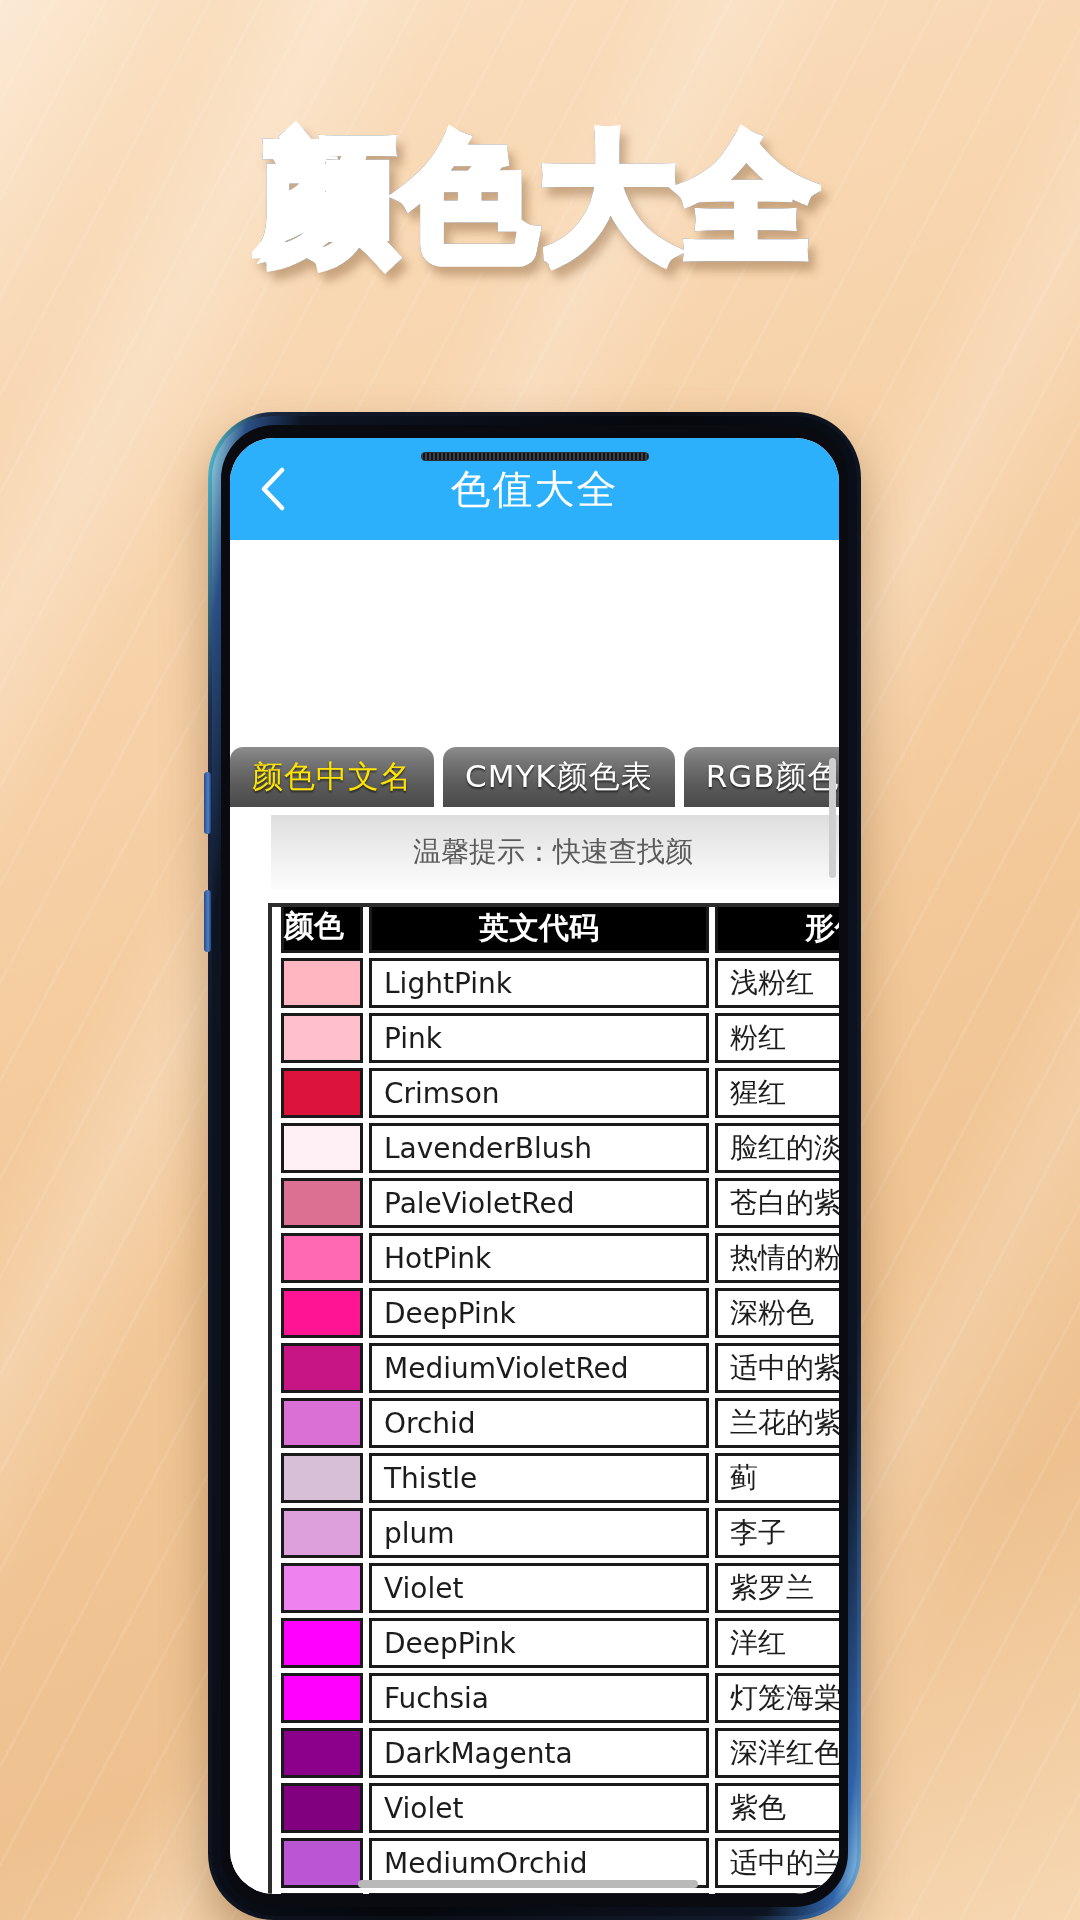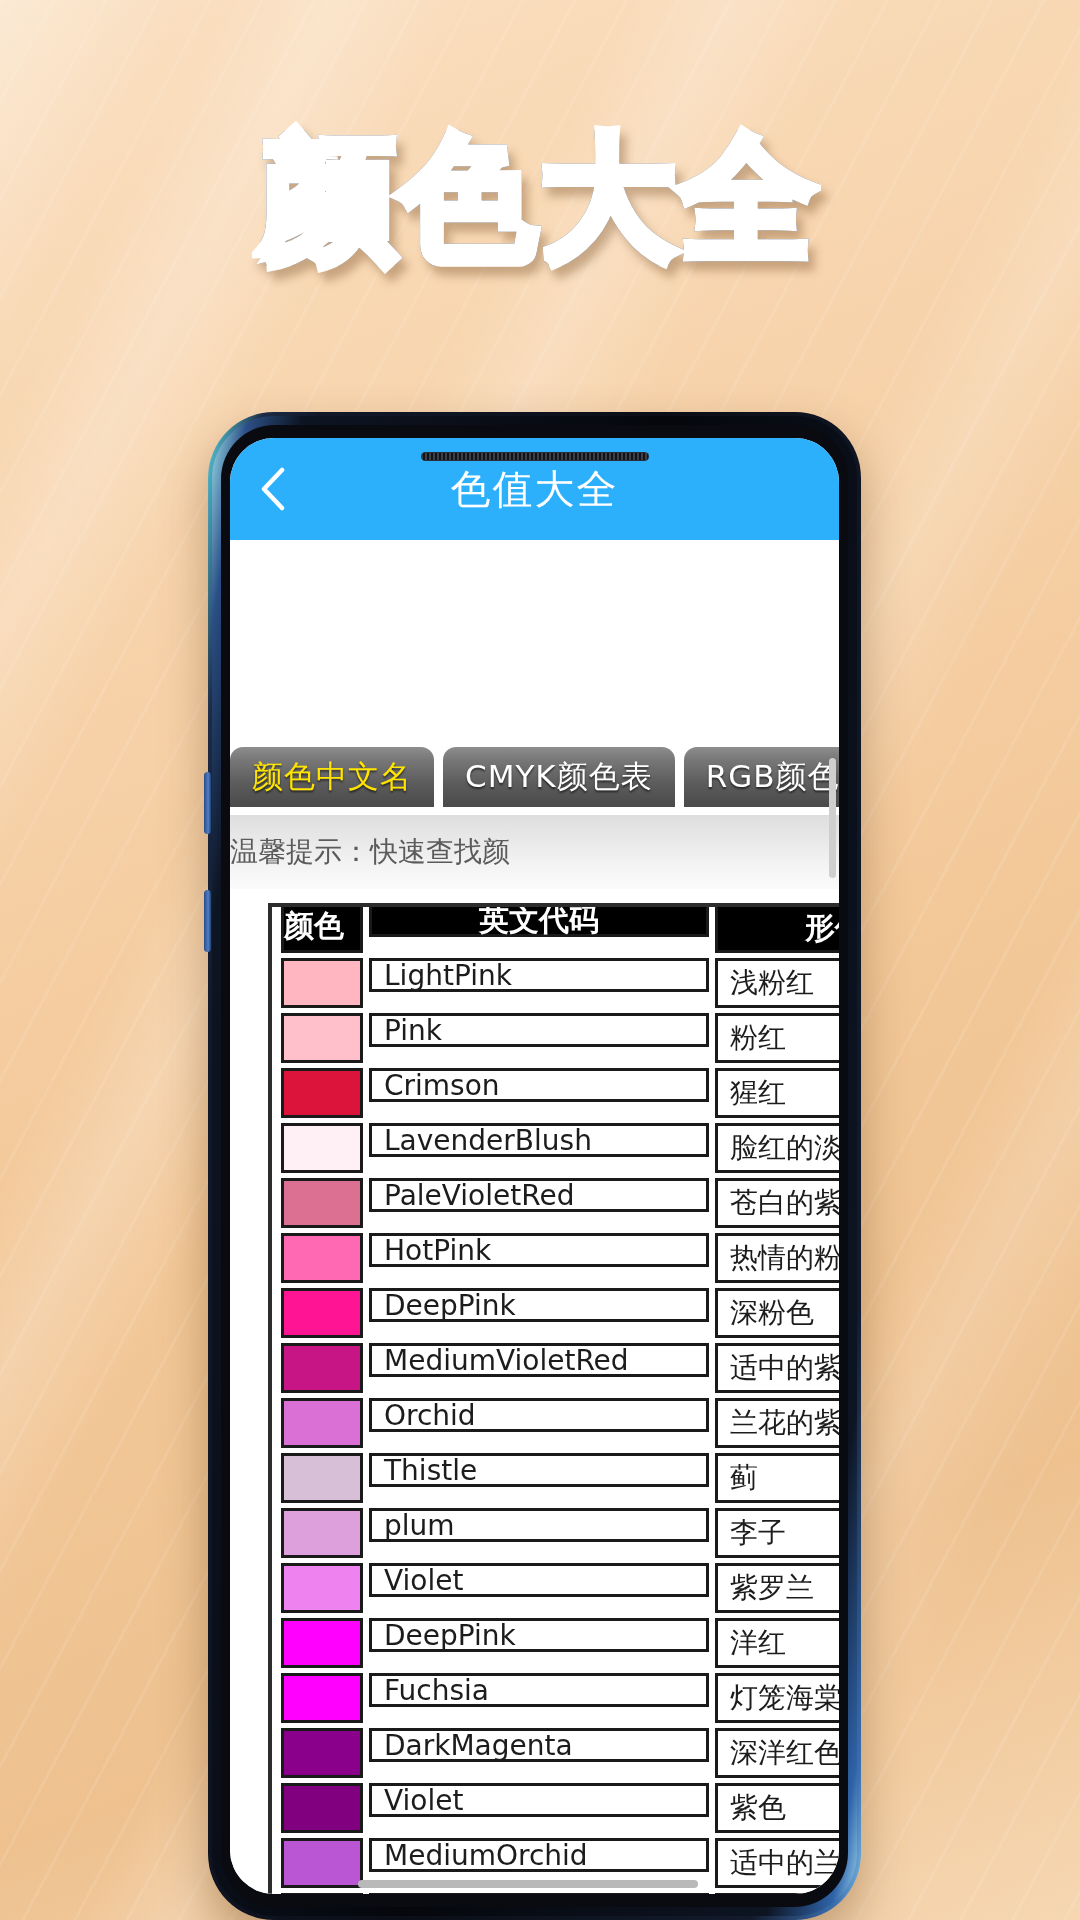--- a/index.html
+++ b/index.html
@@ -121,39 +121,40 @@
     text-shadow:0 2px 2px rgba(0,0,0,.55);
     white-space:nowrap;
     cursor:pointer;
   }
   .tab.active { color:#ffe400; }
 
   
   #tip {
     height:74px;
     background:linear-gradient(180deg,#dedede 0%, #e9e9e9 35%, #f4f4f4 70%, #fbfbfb 100%);
-    display:flex; align-items:center; justify-content:flex-start;
+    display:flex; align-items:center; justify-content:center;
     padding-right:4px;
     color:#5b5b5b; font-size:28px; white-space:nowrap; overflow:hidden;
     font-family:"DejaVu Sans","Liberation Sans",sans-serif;
+    margin-left:41px;
   }
 
   
   #tablewrap {
     background:#ffffff;
     padding:14px 0 0 38px;
     height:calc(100% - 451px);
     overflow:hidden;
     position:relative;
   }
   #tbl { border-collapse:separate; border-spacing:0; width:760px; }
   .r { display:flex; gap:6px; margin-bottom:5px;margin-left:13px; }
   .c-sw { width:82px; height:50px; border:3px solid #1a1a1a; flex:0 0 auto; }
   .c-en {
-    width:340px; height:34px; border:3px solid #1a1a1a; flex:0 0 auto;
+    width:340px; height:50px; border:3px solid #1a1a1a; flex:0 0 auto;
     display:flex; align-items:center; padding-left:12px;
     font-size:28px; color:#1c1c1c;
     font-family:"DejaVu Sans","Liberation Sans",sans-serif;
   }
   .c-cn {
     width:300px; height:50px; border:3px solid #1a1a1a; flex:0 0 auto;
     display:flex; align-items:center; padding-left:12px;
     font-size:28px; color:#1c1c1c; white-space:nowrap;
     font-family:"DejaVu Sans","Liberation Sans",sans-serif;
   }

